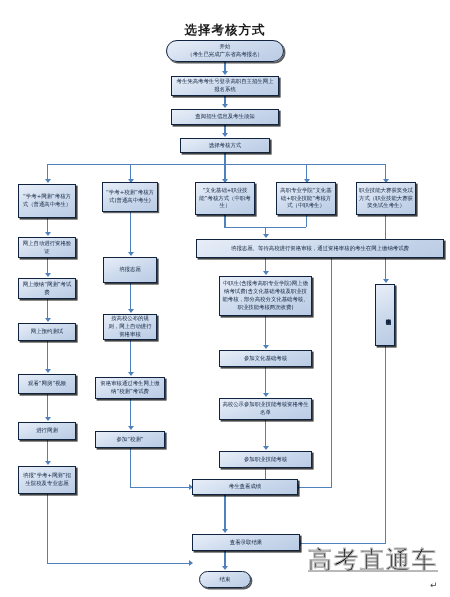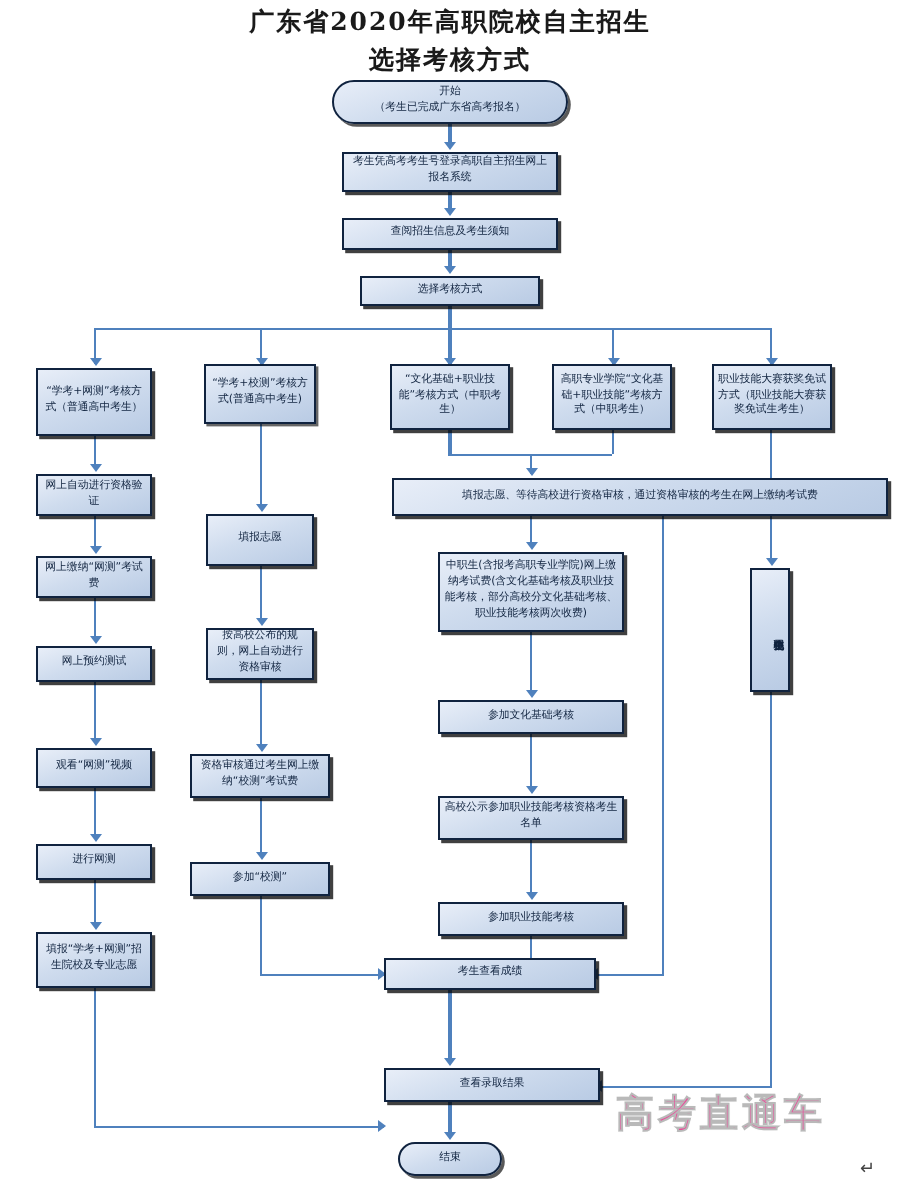--- a/index.html
+++ b/index.html
@@ -69,40 +69,40 @@
   }
   .arw.left{
     border-top:3.1px solid transparent;
     border-bottom:3.1px solid transparent;
     border-right:4.4px solid #4f81bd;
   }
 
   .watermark{
     position:absolute;
     font-family:"DejaVu Sans","Liberation Sans",sans-serif;
-    font-size:19px;
-    color:#ec4899;
+    font-size:24px;
+    color:#000000;
     -webkit-text-stroke:1px #b9b9b9;
     text-shadow:0 0 1px #c8c8c8;
     letter-spacing:2px;
     z-index:6;
     user-select:none;
+    text-decoration:underline;
   }
   .pilcrow{
     position:absolute;
     font-size:9px;color:#444;
     z-index:6;
   }
 </style>
 </head>
 <body>
 
 <div id="canvas">
 
-  <div class="title title1">广东省2020年高职院校自主招生</div>
   <div class="title title2">选择考核方式</div>
 
   <div class="node term" style="left:166px;top:40px;width:118px;height:22px;">
     <span style="white-space:pre-line;">开始
 （考生已完成广东省高考报名）</span>
   </div>
 
   <div class="ln lnv" style="left:224.3px;top:62px;height:11px;"></div>
   <div class="arw down" style="left:222px;top:71px;"></div>
 

